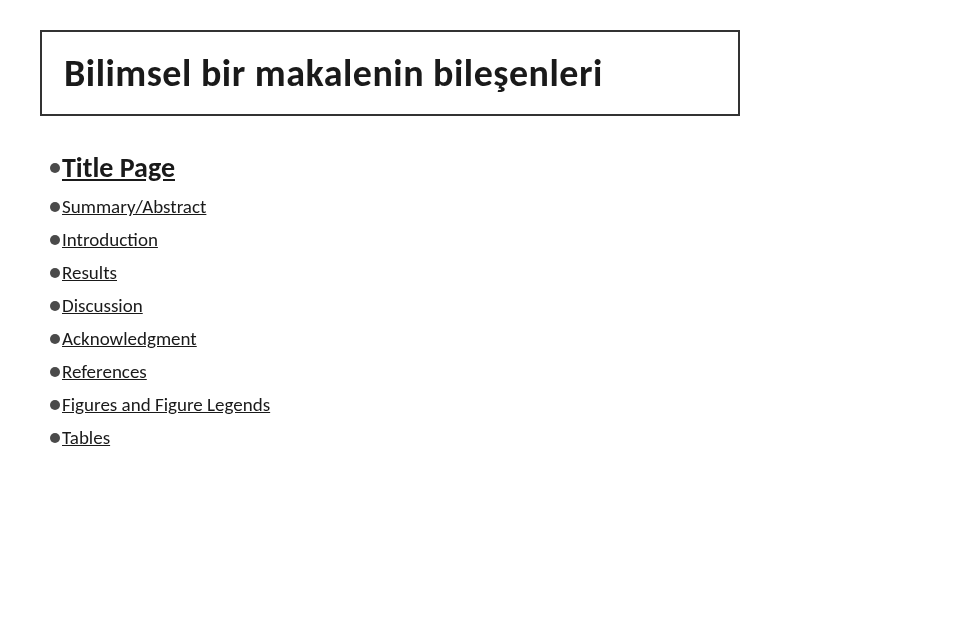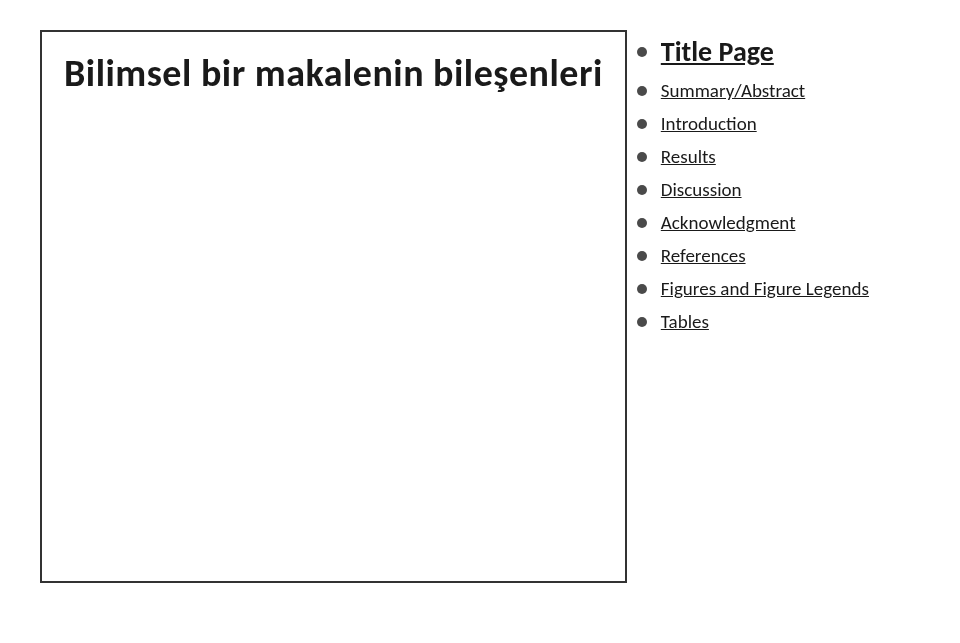--- a/index.html
+++ b/index.html
@@ -15,21 +15,21 @@
       font-family: 'Calibri', 'Segoe UI', Arial, sans-serif;
       overflow: hidden;
     }
 
     .slide-container {
       width: 960px;
       height: 643px;
       background: #ffffff;
       padding: 30px 40px;
       display: flex;
-      flex-direction: row;
+      flex-direction: column;
       gap: 0;
     }
 
     .title-box {
       border: 2px solid #333333;
       padding: 18px 22px;
       margin-bottom: 30px;
       display: inline-block;
       width: auto;
       max-width: 700px;
@@ -48,21 +48,21 @@
       padding: 0;
       margin: 0;
       display: flex;
       flex-direction: column;
       gap: 2px;
     }
 
     .content-list li {
       display: flex;
       align-items: center;
-      gap: 14px;
+      gap: 2px;
       padding: 4px 0;
     }
 
     .bullet {
       width: 10px;
       height: 10px;
       border-radius: 50%;
       background-color: #4a4a4a;
       flex-shrink: 0;
       margin-left: 10px;

